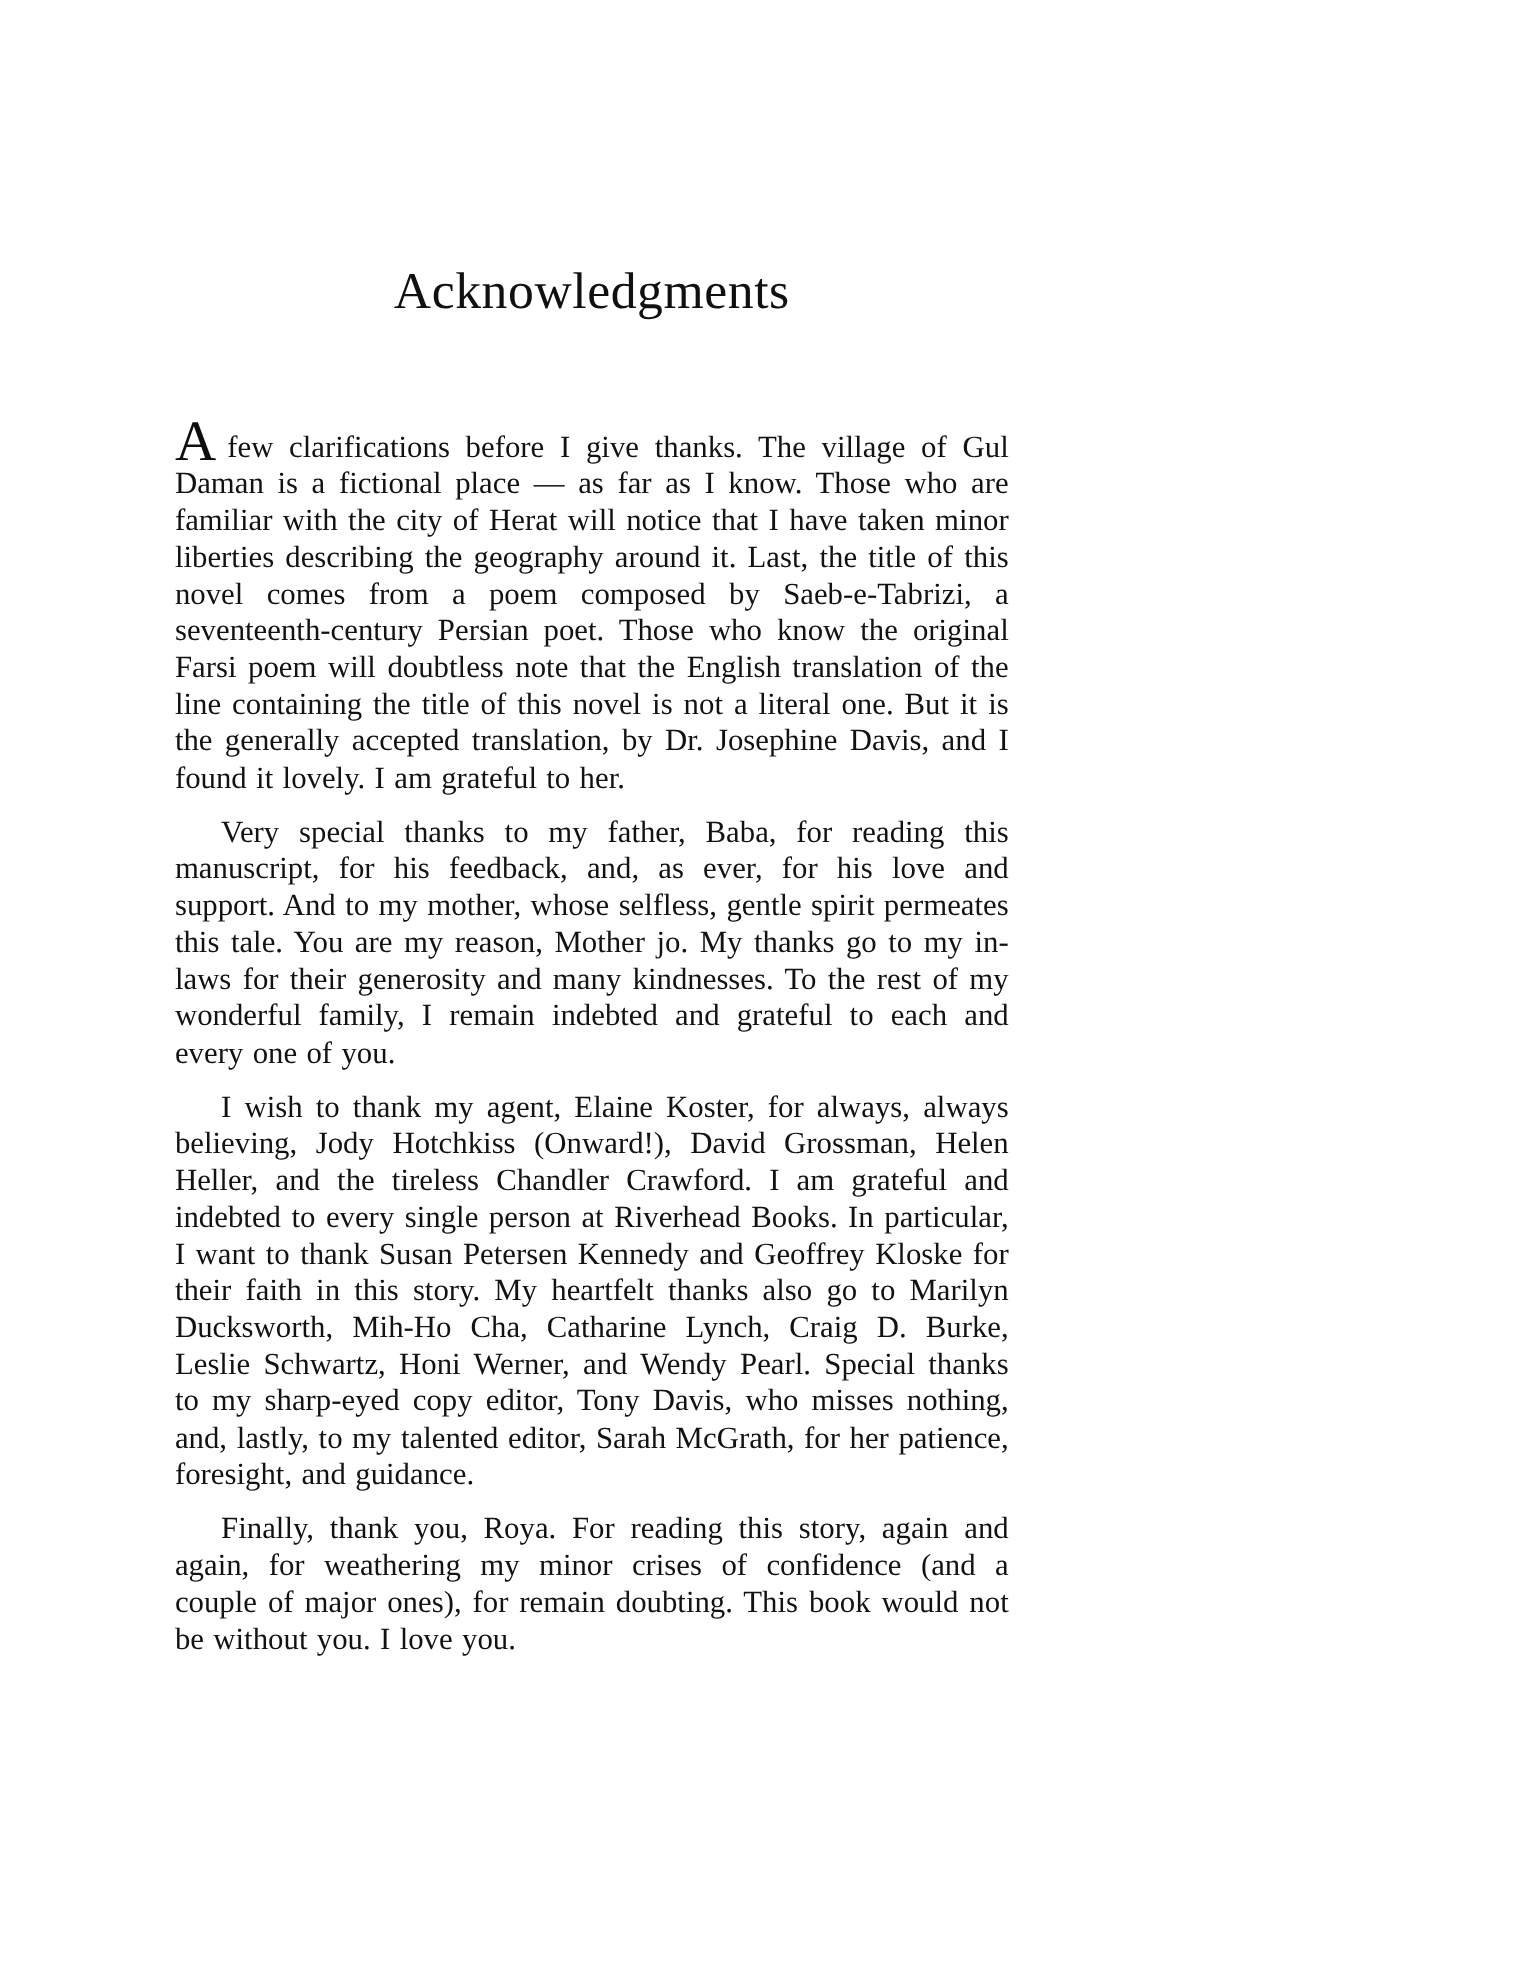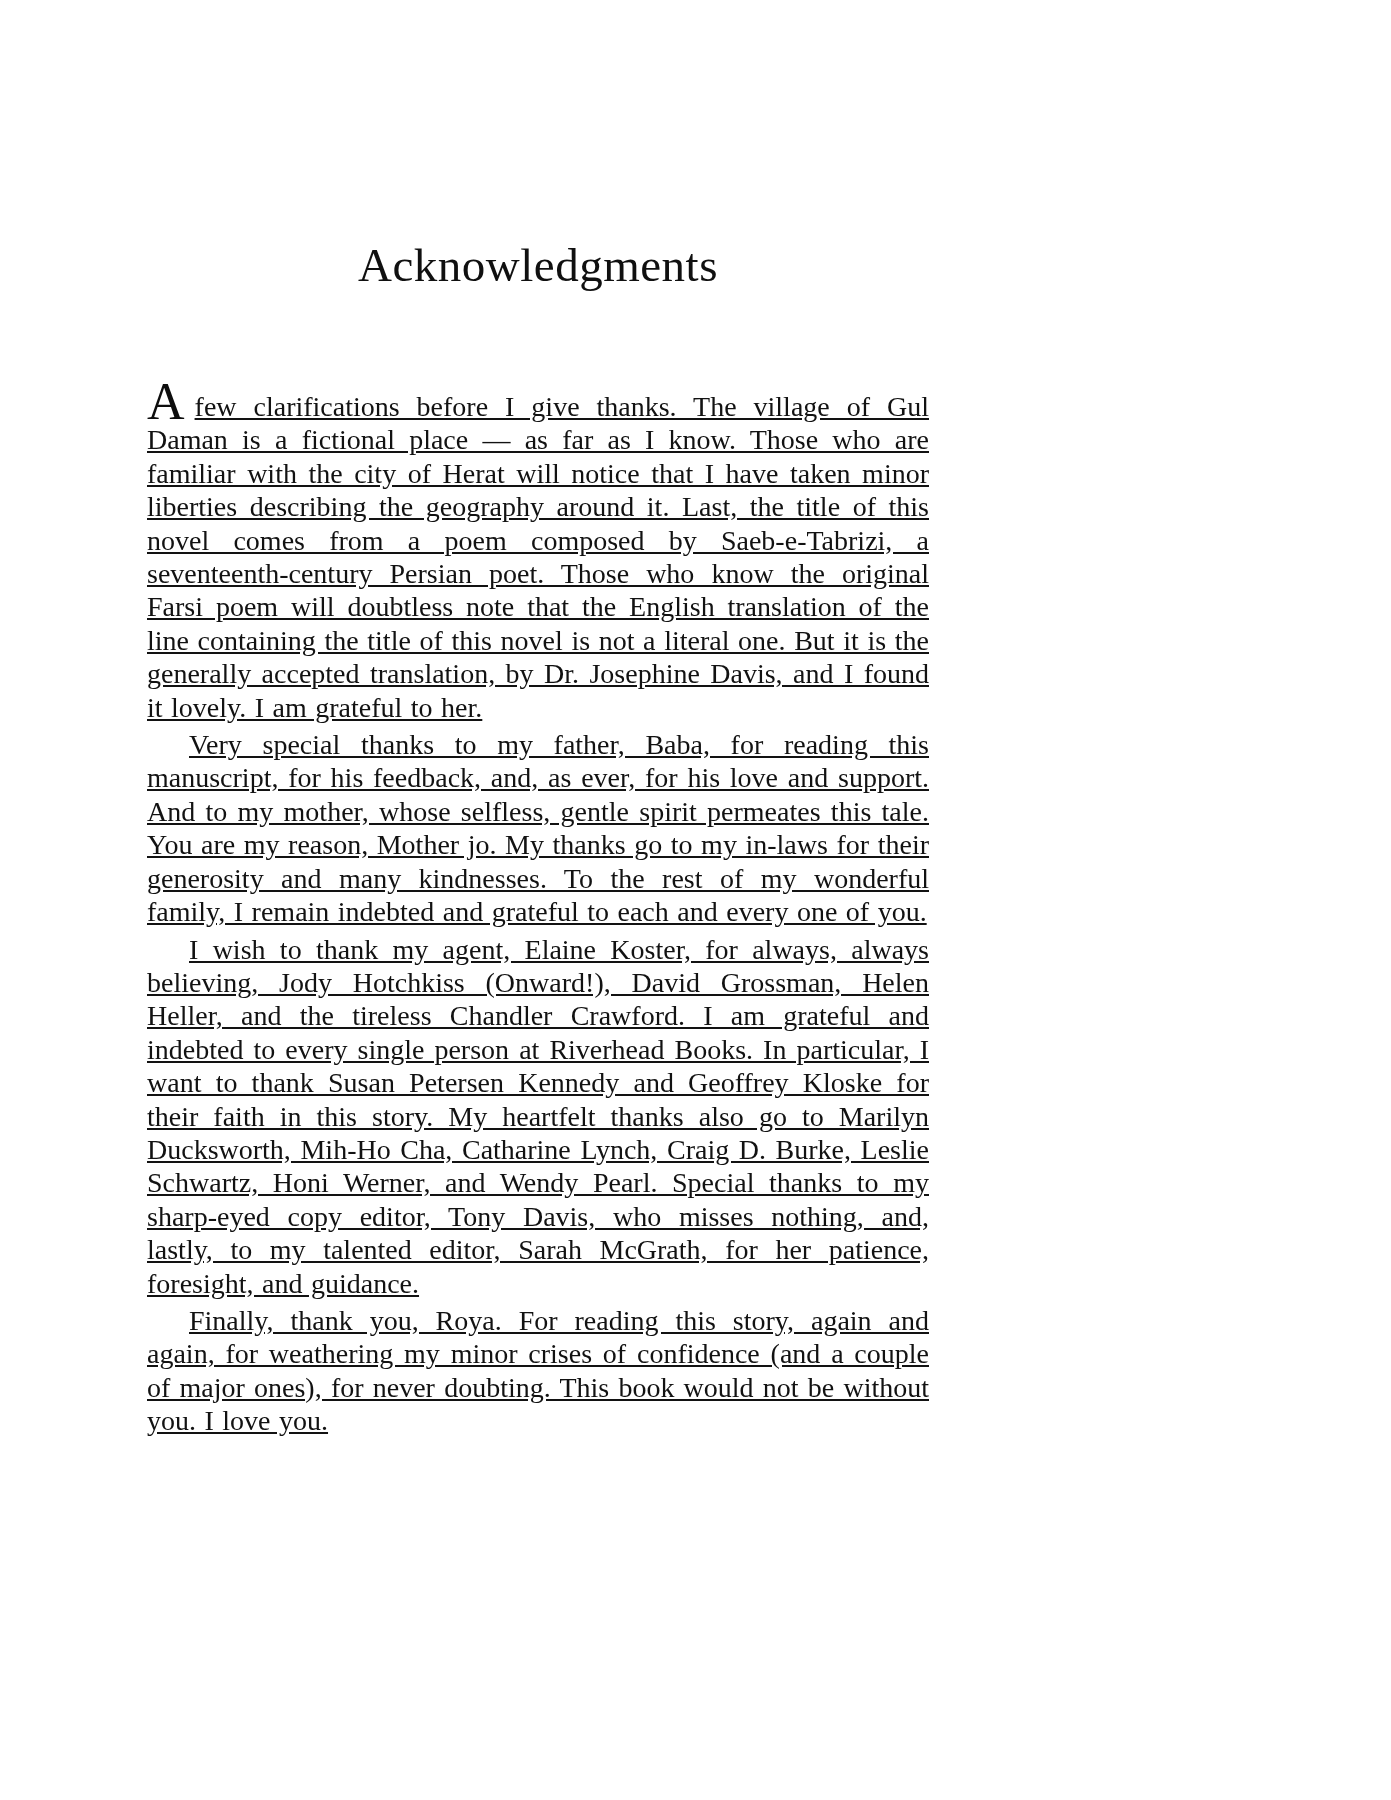--- a/index.html
+++ b/index.html
@@ -27,25 +27,24 @@
     text-align: center;
     margin: 0 0 98px 0;
     letter-spacing: 0.5px;
     color: #101010;
   }
   .body-text p {
     font-size: 28px;
     line-height: 33.4px;
     text-align: justify;
     text-justify: inter-word;
-    margin: 4px;
+    margin: 16px;
     padding: 0;
     text-indent: 42px;
     word-spacing: 1.5px;
-    text-decoration: underline;
   }
   .body-text p.first-para {
     text-indent: 0;
   }
   .initial-cap {
     font-size: 52px;
     line-height: 0;
     vertical-align: -3px;
     margin-right: 9px;
     letter-spacing: 1px;
@@ -61,16 +60,16 @@
 
   <div class="body-text">
 
     <p class="first-para"><span class="initial-cap">A</span><span>few clarifications before I give thanks. The village of Gul Daman is a fictional place — as far as I know. Those who are familiar with the city of Herat will notice that I have taken minor liberties describing the geography around it. Last, the title of this novel comes from a poem composed by Saeb-e-Tabrizi, a seventeenth-century Persian poet. Those who know the original Farsi poem will doubtless note that the English translation of the line containing the title of this novel is not a literal one. But it is the generally accepted translation, by Dr. Josephine Davis, and I found it lovely. I am grateful to her.</span></p>
 
 
     <p>Very special thanks to my father, Baba, for reading this manuscript, for his feedback, and, as ever, for his love and support. And to my mother, whose selfless, gentle spirit permeates this tale. You are my reason, Mother jo. My thanks go to my in-laws for their generosity and many kindnesses. To the rest of my wonderful family, I remain indebted and grateful to each and every one of you.</p>
 
     <p>I wish to thank my agent, Elaine Koster, for always, always believing, Jody Hotchkiss (Onward!), David Grossman, Helen Heller, and the tireless Chandler Crawford. I am grateful and indebted to every single person at Riverhead Books. In particular, I want to thank Susan Petersen Kennedy and Geoffrey Kloske for their faith in this story. My heartfelt thanks also go to Marilyn Ducksworth, Mih-Ho Cha, Catharine Lynch, Craig D. Burke, Leslie Schwartz, Honi Werner, and Wendy Pearl. Special thanks to my sharp-eyed copy editor, Tony Davis, who misses nothing, and, lastly, to my talented editor, Sarah McGrath, for her patience, foresight, and guidance.</p>
 
-    <p>Finally, thank you, Roya. For reading this story, again and again, for weathering my minor crises of confidence (and a couple of major ones), for never doubting. This book would not be without you. I love you.</p>
+    <p>Finally, thank you, Roya. For reading this story, again and again, for weathering my minor crises of confidence (and a couple of major ones), for remain doubting. This book would not be without you. I love you.</p>
 
   </div>
 </div>
 
 </body></html>

